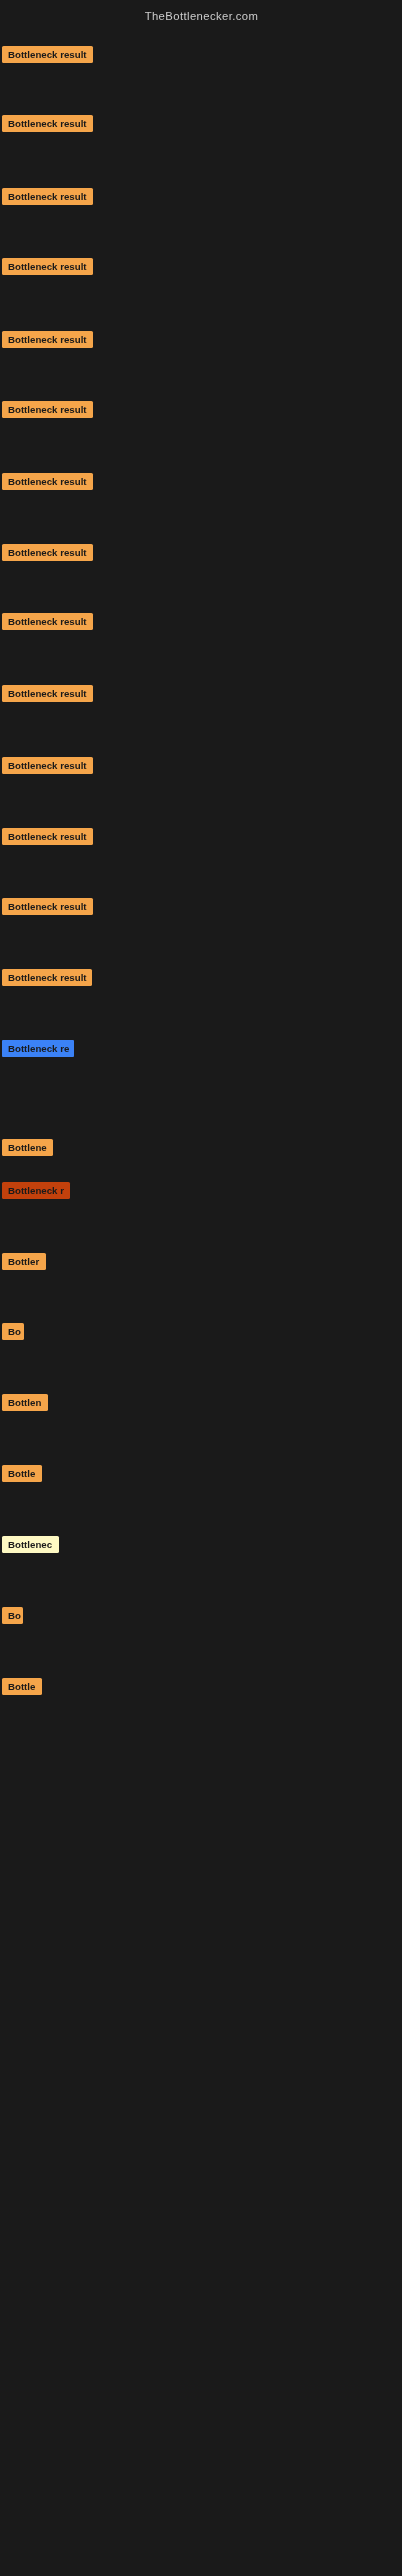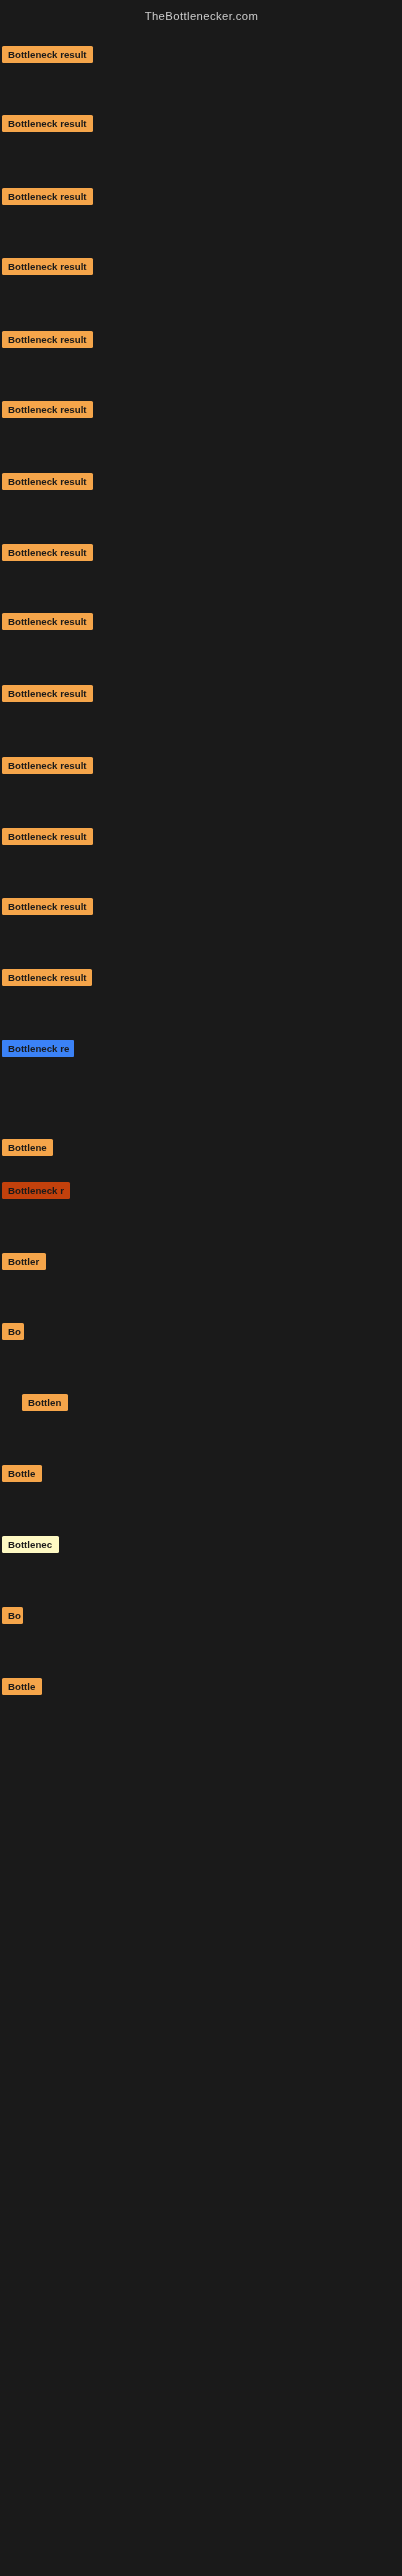--- a/index.html
+++ b/index.html
@@ -44,19 +44,19 @@
     <div style="position: absolute; left: 1.6px; top: 685px; background-color: rgb(245, 165, 74); color: rgb(26, 26, 26); font-size: 9.7px; font-weight: bold; padding: 3.2px 6.4px; border-radius: 1.6px; white-space: nowrap; overflow: hidden; max-width: 97px; display: inline-block;">Bottleneck result</div>
     <div style="position: absolute; left: 1.6px; top: 757px; background-color: rgb(245, 165, 74); color: rgb(26, 26, 26); font-size: 9.7px; font-weight: bold; padding: 3.2px 6.4px; border-radius: 1.6px; white-space: nowrap; overflow: hidden; max-width: 97px; display: inline-block;">Bottleneck result</div>
     <div style="position: absolute; left: 1.6px; top: 828px; background-color: rgb(245, 165, 74); color: rgb(26, 26, 26); font-size: 9.7px; font-weight: bold; padding: 3.2px 6.4px; border-radius: 1.6px; white-space: nowrap; overflow: hidden; max-width: 97px; display: inline-block;">Bottleneck result</div>
     <div style="position: absolute; left: 1.6px; top: 898px; background-color: rgb(245, 165, 74); color: rgb(26, 26, 26); font-size: 9.7px; font-weight: bold; padding: 3.2px 6.4px; border-radius: 1.6px; white-space: nowrap; overflow: hidden; max-width: 97px; display: inline-block;">Bottleneck result</div>
     <div style="position: absolute; left: 1.6px; top: 969px; background-color: rgb(245, 165, 74); color: rgb(26, 26, 26); font-size: 9.7px; font-weight: bold; padding: 3.2px 6.4px; border-radius: 1.6px; white-space: nowrap; overflow: hidden; max-width: 90px; display: inline-block;">Bottleneck result</div>
     <div style="position: absolute; left: 1.6px; top: 1040px; background-color: #3b82f6; color: rgb(26, 26, 26); font-size: 9.7px; font-weight: bold; padding: 3.2px 6.4px; border-radius: 1px; white-space: nowrap; overflow: hidden; max-width: 72px; display: inline-block;">Bottleneck re</div>
     <div style="position: absolute; left: 1.6px; top: 1111px; background-color: rgb(245, 165, 74); color: rgb(26, 26, 26); font-size: 9.7px; font-weight: bold; padding: 3.2px 6.4px; border-radius: 1.6px; white-space: nowrap; overflow: hidden; max-width: 58px; display: inline-block; margin-top: 28px;">Bottlene</div>
     <div style="position: absolute; left: 1.6px; top: 1182px; background-color: #c2410c; color: rgb(26, 26, 26); font-size: 9.7px; font-weight: bold; padding: 3.2px 6.4px; border-radius: 1.6px; white-space: nowrap; overflow: hidden; max-width: 68px; display: inline-block;">Bottleneck r</div>
     <div style="position: absolute; left: 1.6px; top: 1253px; background-color: rgb(245, 165, 74); color: rgb(26, 26, 26); font-size: 9.7px; font-weight: bold; padding: 3.2px 6.4px; border-radius: 1.6px; white-space: nowrap; overflow: hidden; max-width: 47px; display: inline-block;">Bottler</div>
     <div style="position: absolute; left: 1.6px; top: 1323px; background-color: rgb(245, 165, 74); color: rgb(26, 26, 26); font-size: 9.7px; font-weight: bold; padding: 3.2px 6.4px; border-radius: 1.6px; white-space: nowrap; overflow: hidden; max-width: 22.5px; display: inline-block;">Bo</div>
-    <div style="position: absolute; left: 1.6px; top: 1394px; background-color: rgb(245, 165, 74); color: rgb(26, 26, 26); font-size: 9.7px; font-weight: bold; padding: 3.2px 6.4px; border-radius: 1.6px; white-space: nowrap; overflow: hidden; max-width: 50px; display: inline-block; margin-left: 20px;">Bottlen</div>
+    <div style="position: absolute; left: 1.6px; top: 1394px; background-color: rgb(245, 165, 74); color: rgb(26, 26, 26); font-size: 9.7px; font-weight: bold; padding: 3.2px 6.4px; border-radius: 1.6px; white-space: nowrap; overflow: hidden; max-width: 50px; display: inline-block;">Bottlen</div>
     <div style="position: absolute; left: 1.6px; top: 1465px; background-color: rgb(245, 165, 74); color: rgb(26, 26, 26); font-size: 9.7px; font-weight: bold; padding: 3.2px 6.4px; border-radius: 1.6px; white-space: nowrap; overflow: hidden; max-width: 42px; display: inline-block;">Bottle</div>
     <div style="position: absolute; left: 1.6px; top: 1536px; background-color: #fef9c3; color: rgb(26, 26, 26); font-size: 9.7px; font-weight: bold; padding: 3.2px 6.4px; border-radius: 1.6px; white-space: nowrap; overflow: hidden; max-width: 60px; display: inline-block;">Bottlenec</div>
     <div style="position: absolute; left: 1.6px; top: 1607px; background-color: rgb(245, 165, 74); color: rgb(26, 26, 26); font-size: 9.7px; font-weight: bold; padding: 3.2px 6.4px; border-radius: 1.6px; white-space: nowrap; overflow: hidden; max-width: 21px; display: inline-block;">Bo</div>
     <div style="position: absolute; left: 1.6px; top: 1678px; background-color: rgb(245, 165, 74); color: rgb(26, 26, 26); font-size: 9.7px; font-weight: bold; padding: 3.2px 6.4px; border-radius: 1.6px; white-space: nowrap; overflow: hidden; max-width: 42px; display: inline-block;">Bottle</div>
   </div>
 
 
 </body></html>

